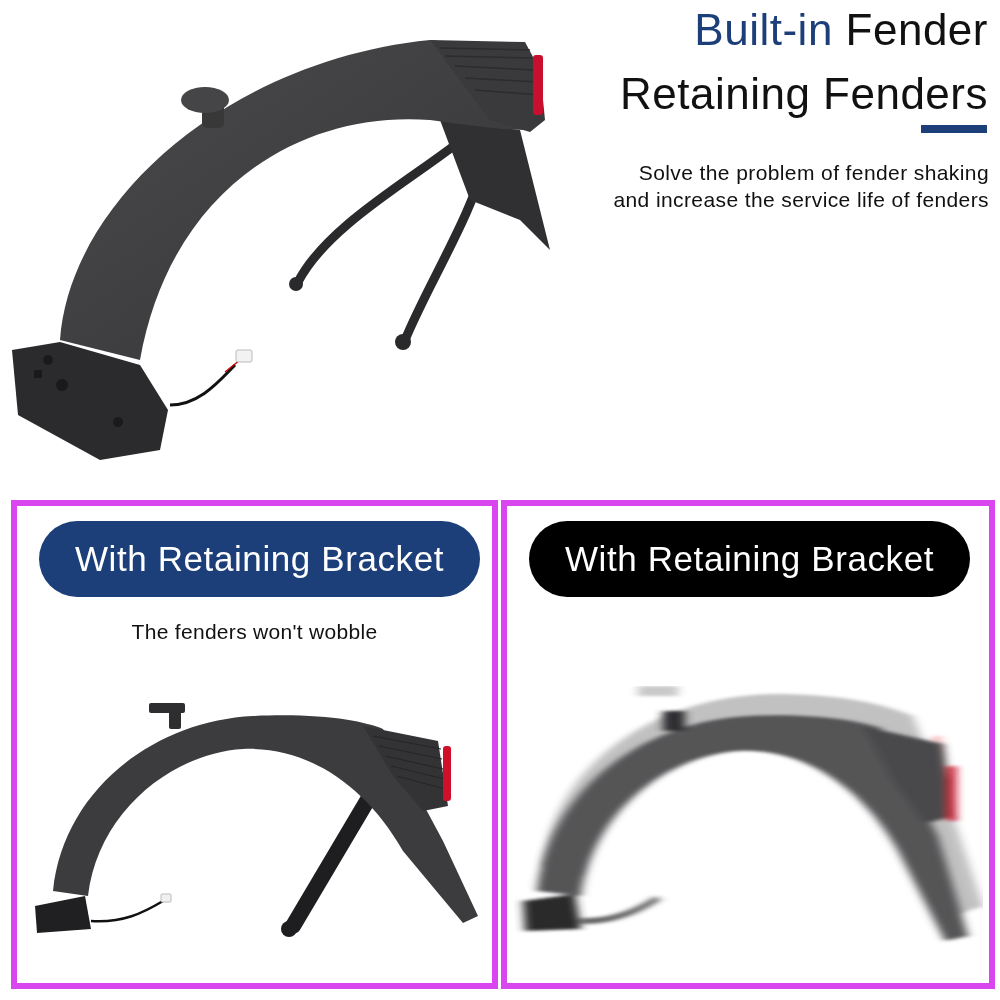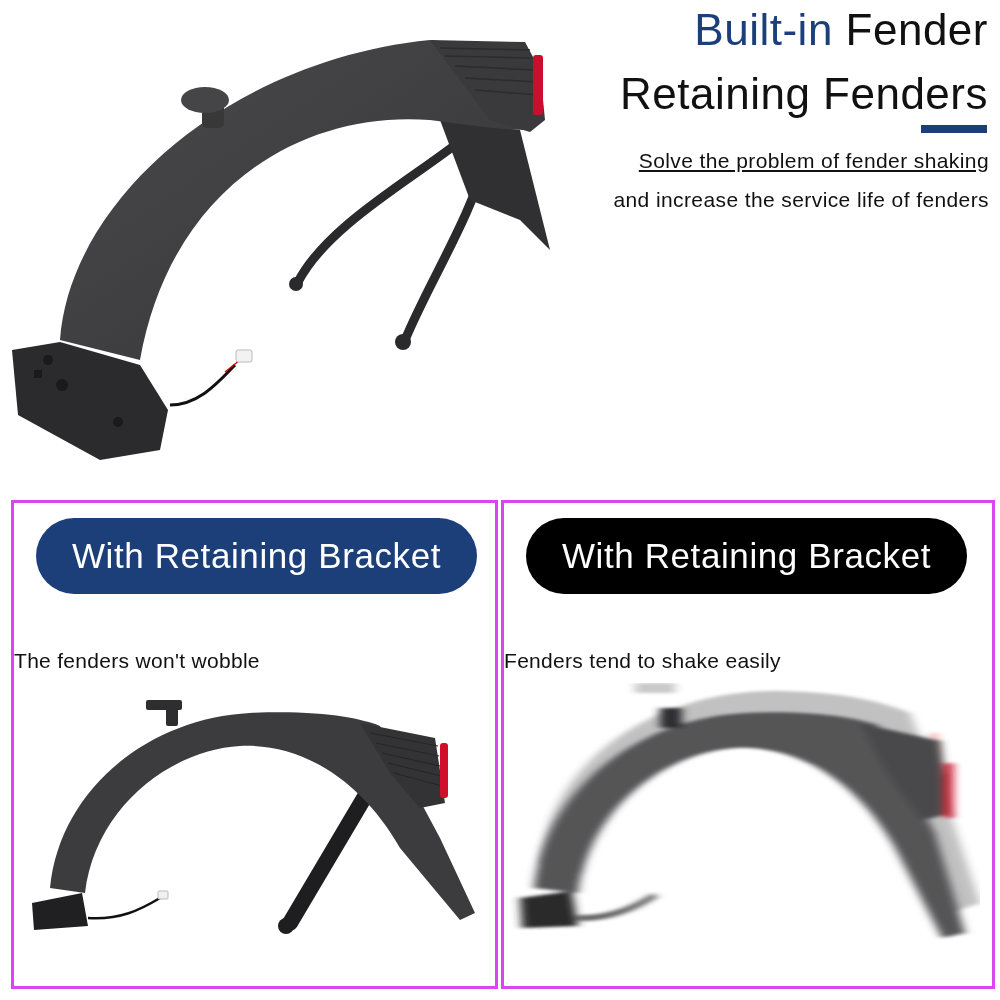--- a/index.html
+++ b/index.html
@@ -7,31 +7,31 @@
   body { position:relative; font-family:"Liberation Sans", "DejaVu Sans", sans-serif; color:#111; }
 
   .hero-img { position:absolute; left:0; top:20px; width:560px; height:440px; }
 
   .title { position:absolute; right:12px; text-align:right; font-size:44px; line-height:1; letter-spacing:0.5px; color:#111; white-space:nowrap; }
   .title.l1 { top:8px; }
   .title.l2 { top:72px; }
   .title .accent { color:#1c3f7a; }
   .accent-bar { position:absolute; left:921px; top:125px; width:66px; height:8px; background:#1c3f7a; }
   .subtitle { position:absolute; right:11px; text-align:right; font-size:21px; letter-spacing:0.4px; color:#111; white-space:nowrap; }
-  .subtitle.s1 { top:149px;text-decoration:underline; }
+  .subtitle.s1 { top:161px; }
   .subtitle.s2 { top:188px; }
 
-  .panel { position:absolute; top:500px; height:489px; border:3px solid #d946ef; background:#fff; }
+  .panel { position:absolute; top:500px; height:489px; border:6px solid #d946ef; background:#fff; }
   .panel.left { left:11px; width:487px; }
   .panel.right { left:501px; width:494px; }
 
   .pill { position:absolute; top:15px; left:22px; height:76px; border-radius:38px; color:#fff; font-size:35px; display:flex; align-items:center; justify-content:center; letter-spacing:0.6px; white-space:nowrap; }
   .panel.left .pill { width:441px; background:#1c3f7a; }
   .panel.right .pill { width:441px; background:#000; }
-  .caption { position:absolute; top:114px; left:0; width:100%; font-size:21px; letter-spacing:0.3px; color:#111; white-space:nowrap;margin-top:32px; }
+  .caption { position:absolute; top:114px; left:0; width:100%; text-align:center; font-size:21px; letter-spacing:0.3px; color:#111; white-space:nowrap; }
   .panel-img { position:absolute; left:6px; top:185px; width:470px; height:260px; }
 </style>
 </head>
 <body>
 
 <svg class="hero-img" viewBox="0 0 560 440">
   <defs>
     <linearGradient id="gFender" x1="0" y1="0" x2="1" y2="1">
       <stop offset="0" stop-color="#4a4a4c"></stop>
       <stop offset="1" stop-color="#353537"></stop>
@@ -104,21 +104,20 @@
 
     <path d="M12 215 L62 205 L68 238 L14 242 Z" fill="#202022"></path>
 
     <path d="M68 230 C100 232 120 222 140 210" stroke="#111" stroke-width="2.5" fill="none"></path>
     <rect x="138" y="203" width="10" height="8" rx="1" fill="#f0f0f0" stroke="#bbb"></rect>
   </svg>
 </div>
 
 <div class="panel right">
   <div class="pill">With Retaining Bracket</div>
-  <div class="caption">Fenders tend to shake easily</div>
   <svg class="panel-img" viewBox="0 0 470 260" style="top:180px;">
     <defs>
       <filter id="blurX" x="-10%" y="-10%" width="120%" height="120%">
         <feGaussianBlur stdDeviation="5 1.5"></feGaussianBlur>
       </filter>
     </defs>
 
     <g opacity="0.45" filter="url(#blurX)">
       <path d="M30 180 C40 80 140 10 260 8 C330 8 370 18 400 30 L440 130 L470 220 L440 230 L390 150 C350 80 290 40 230 44 C150 50 80 100 68 190 Z" fill="#777"></path>
       <rect x="125" y="0" width="40" height="10" fill="#888"></rect>

